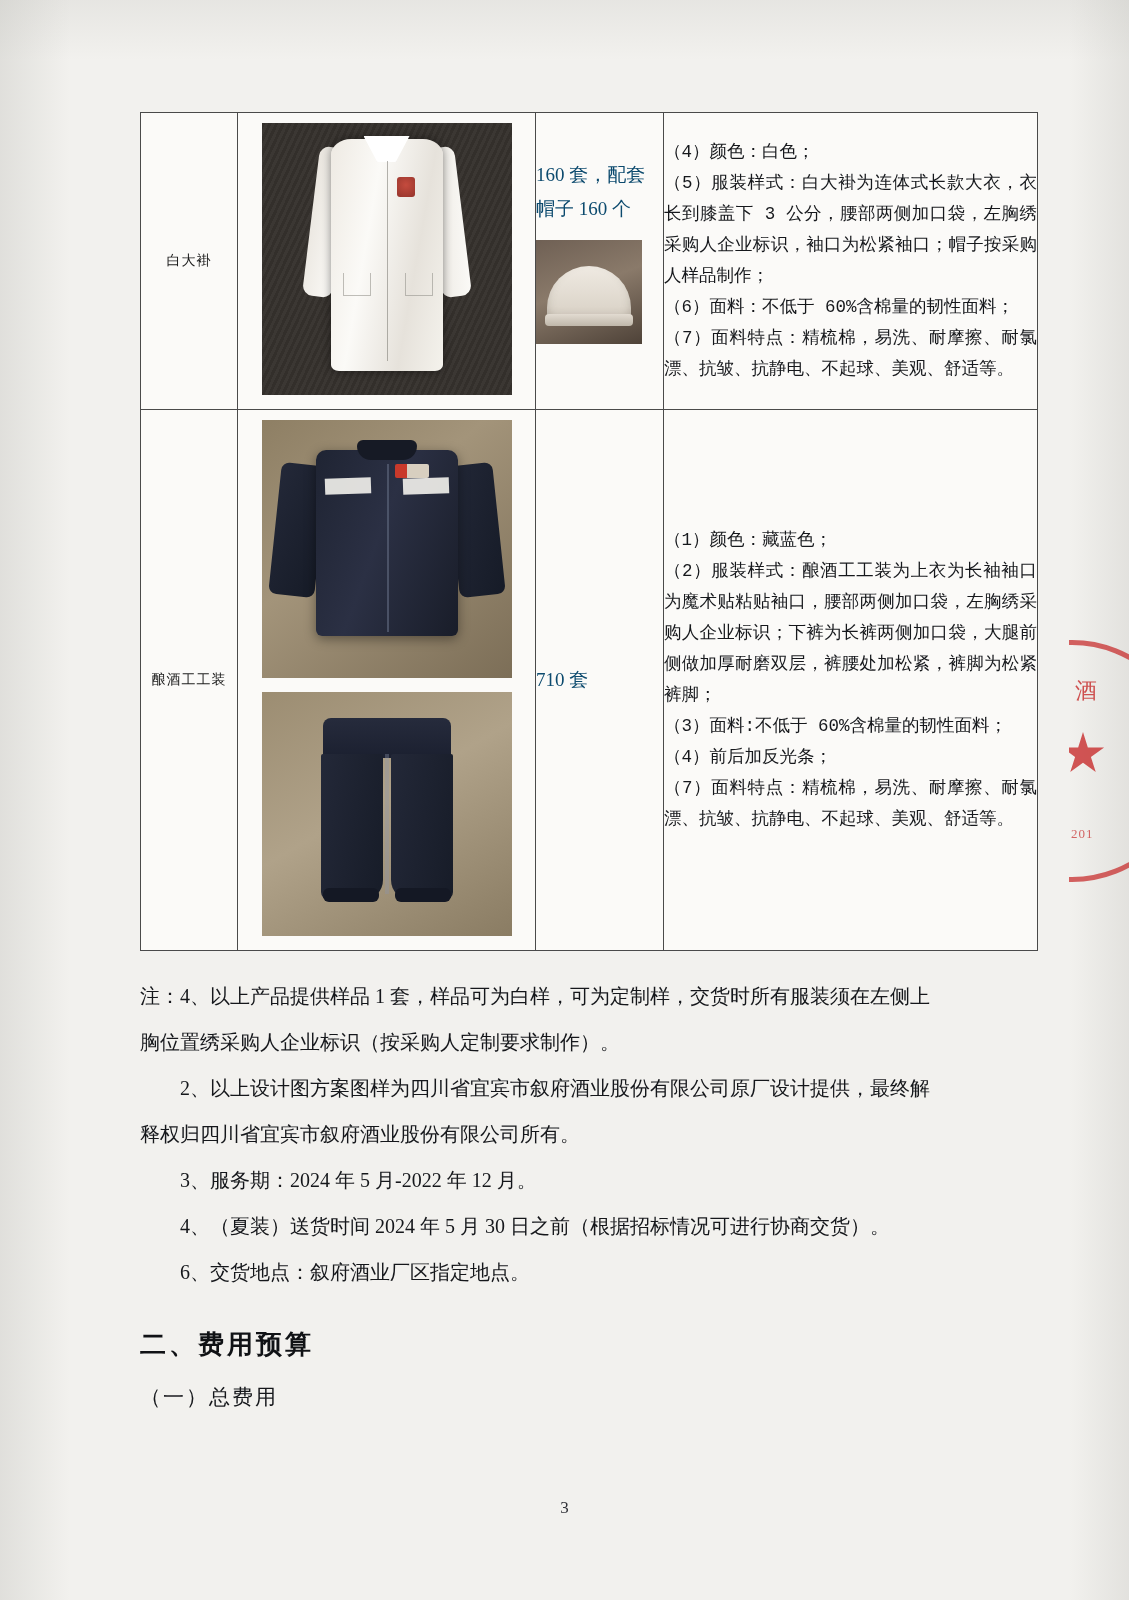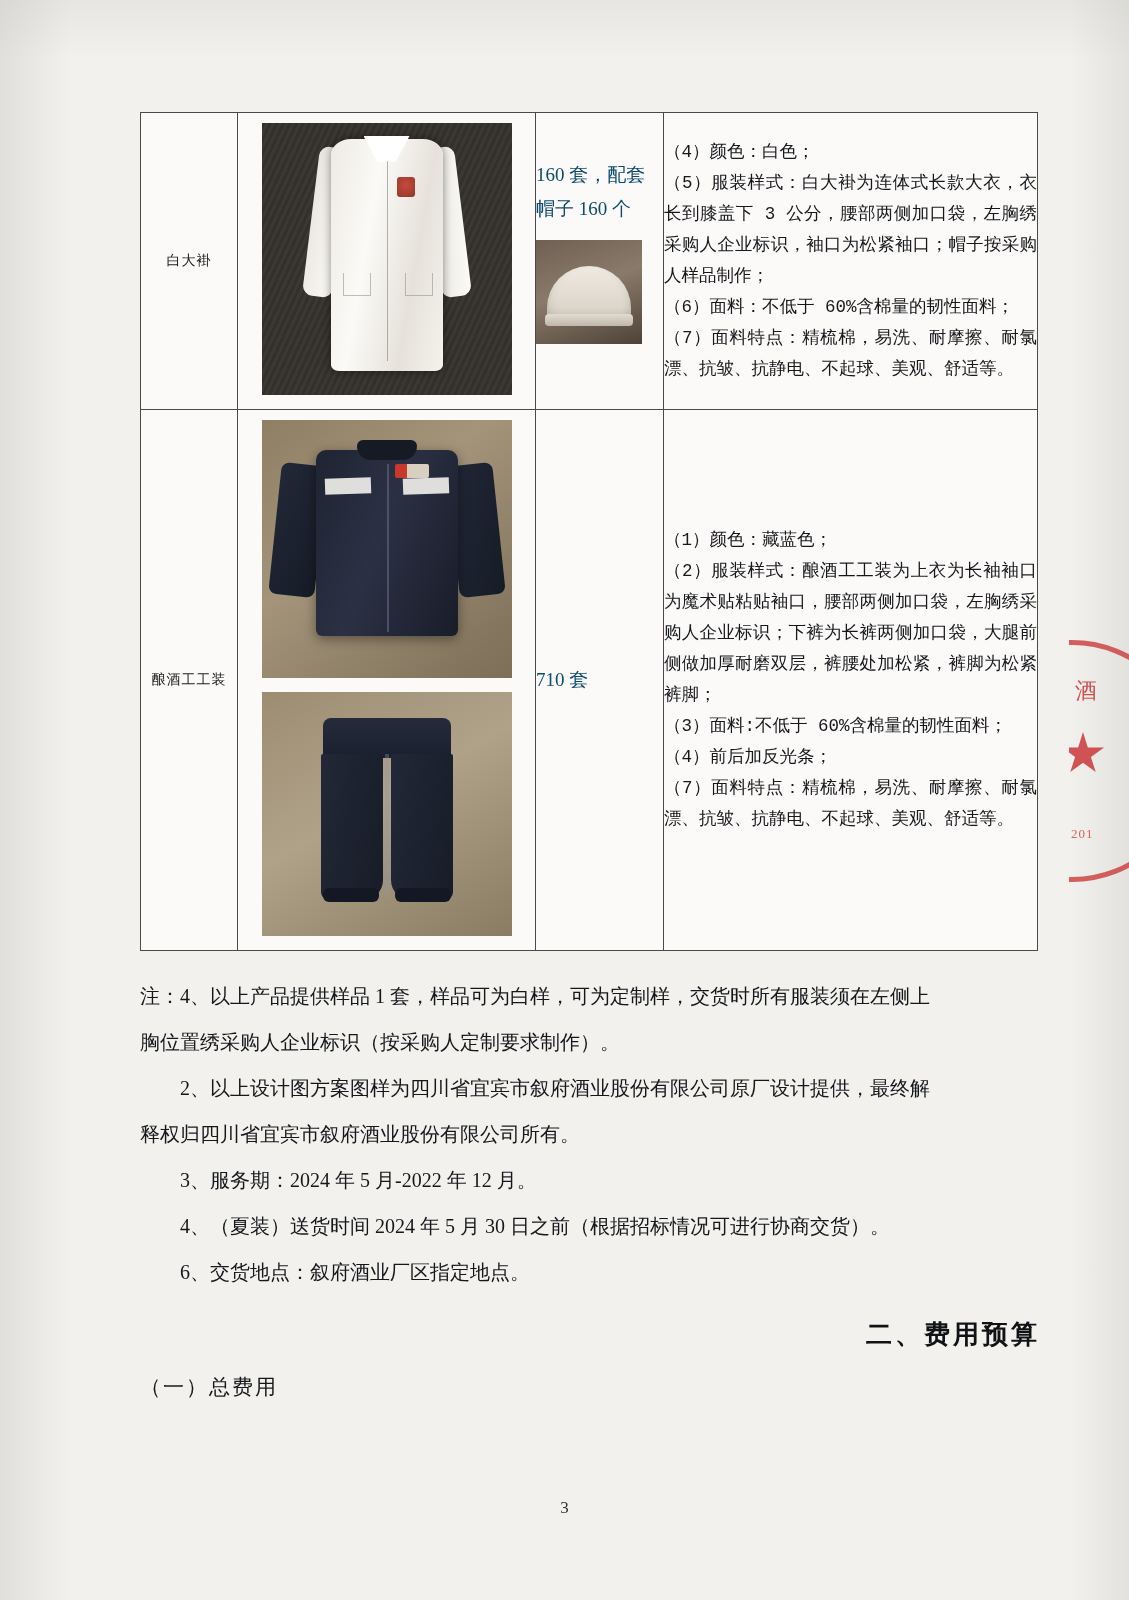--- a/index.html
+++ b/index.html
@@ -310,27 +310,26 @@
     font-size: 20px;
     line-height: 38px;
     color: #15171b;
     text-align: justify;
   }
   .notes p { margin: 0 0 8px 0; }
   .indent { text-indent: 40px; }
   .hang { text-indent: 0; }
 
   .section-title {
-    margin-top: 26px;
+    margin-top: 36px;
     font-family: "Liberation Sans", sans-serif;
     font-weight: bold;
     font-size: 26px;
     letter-spacing: 3px;
     color: #101215;
-    text-align: right;
   }
   .sub-title {
     margin-top: 21px;
     font-size: 21px;
     letter-spacing: 2px;
     color: #15171b;
   }
 
   .page-number {
     position: absolute;

